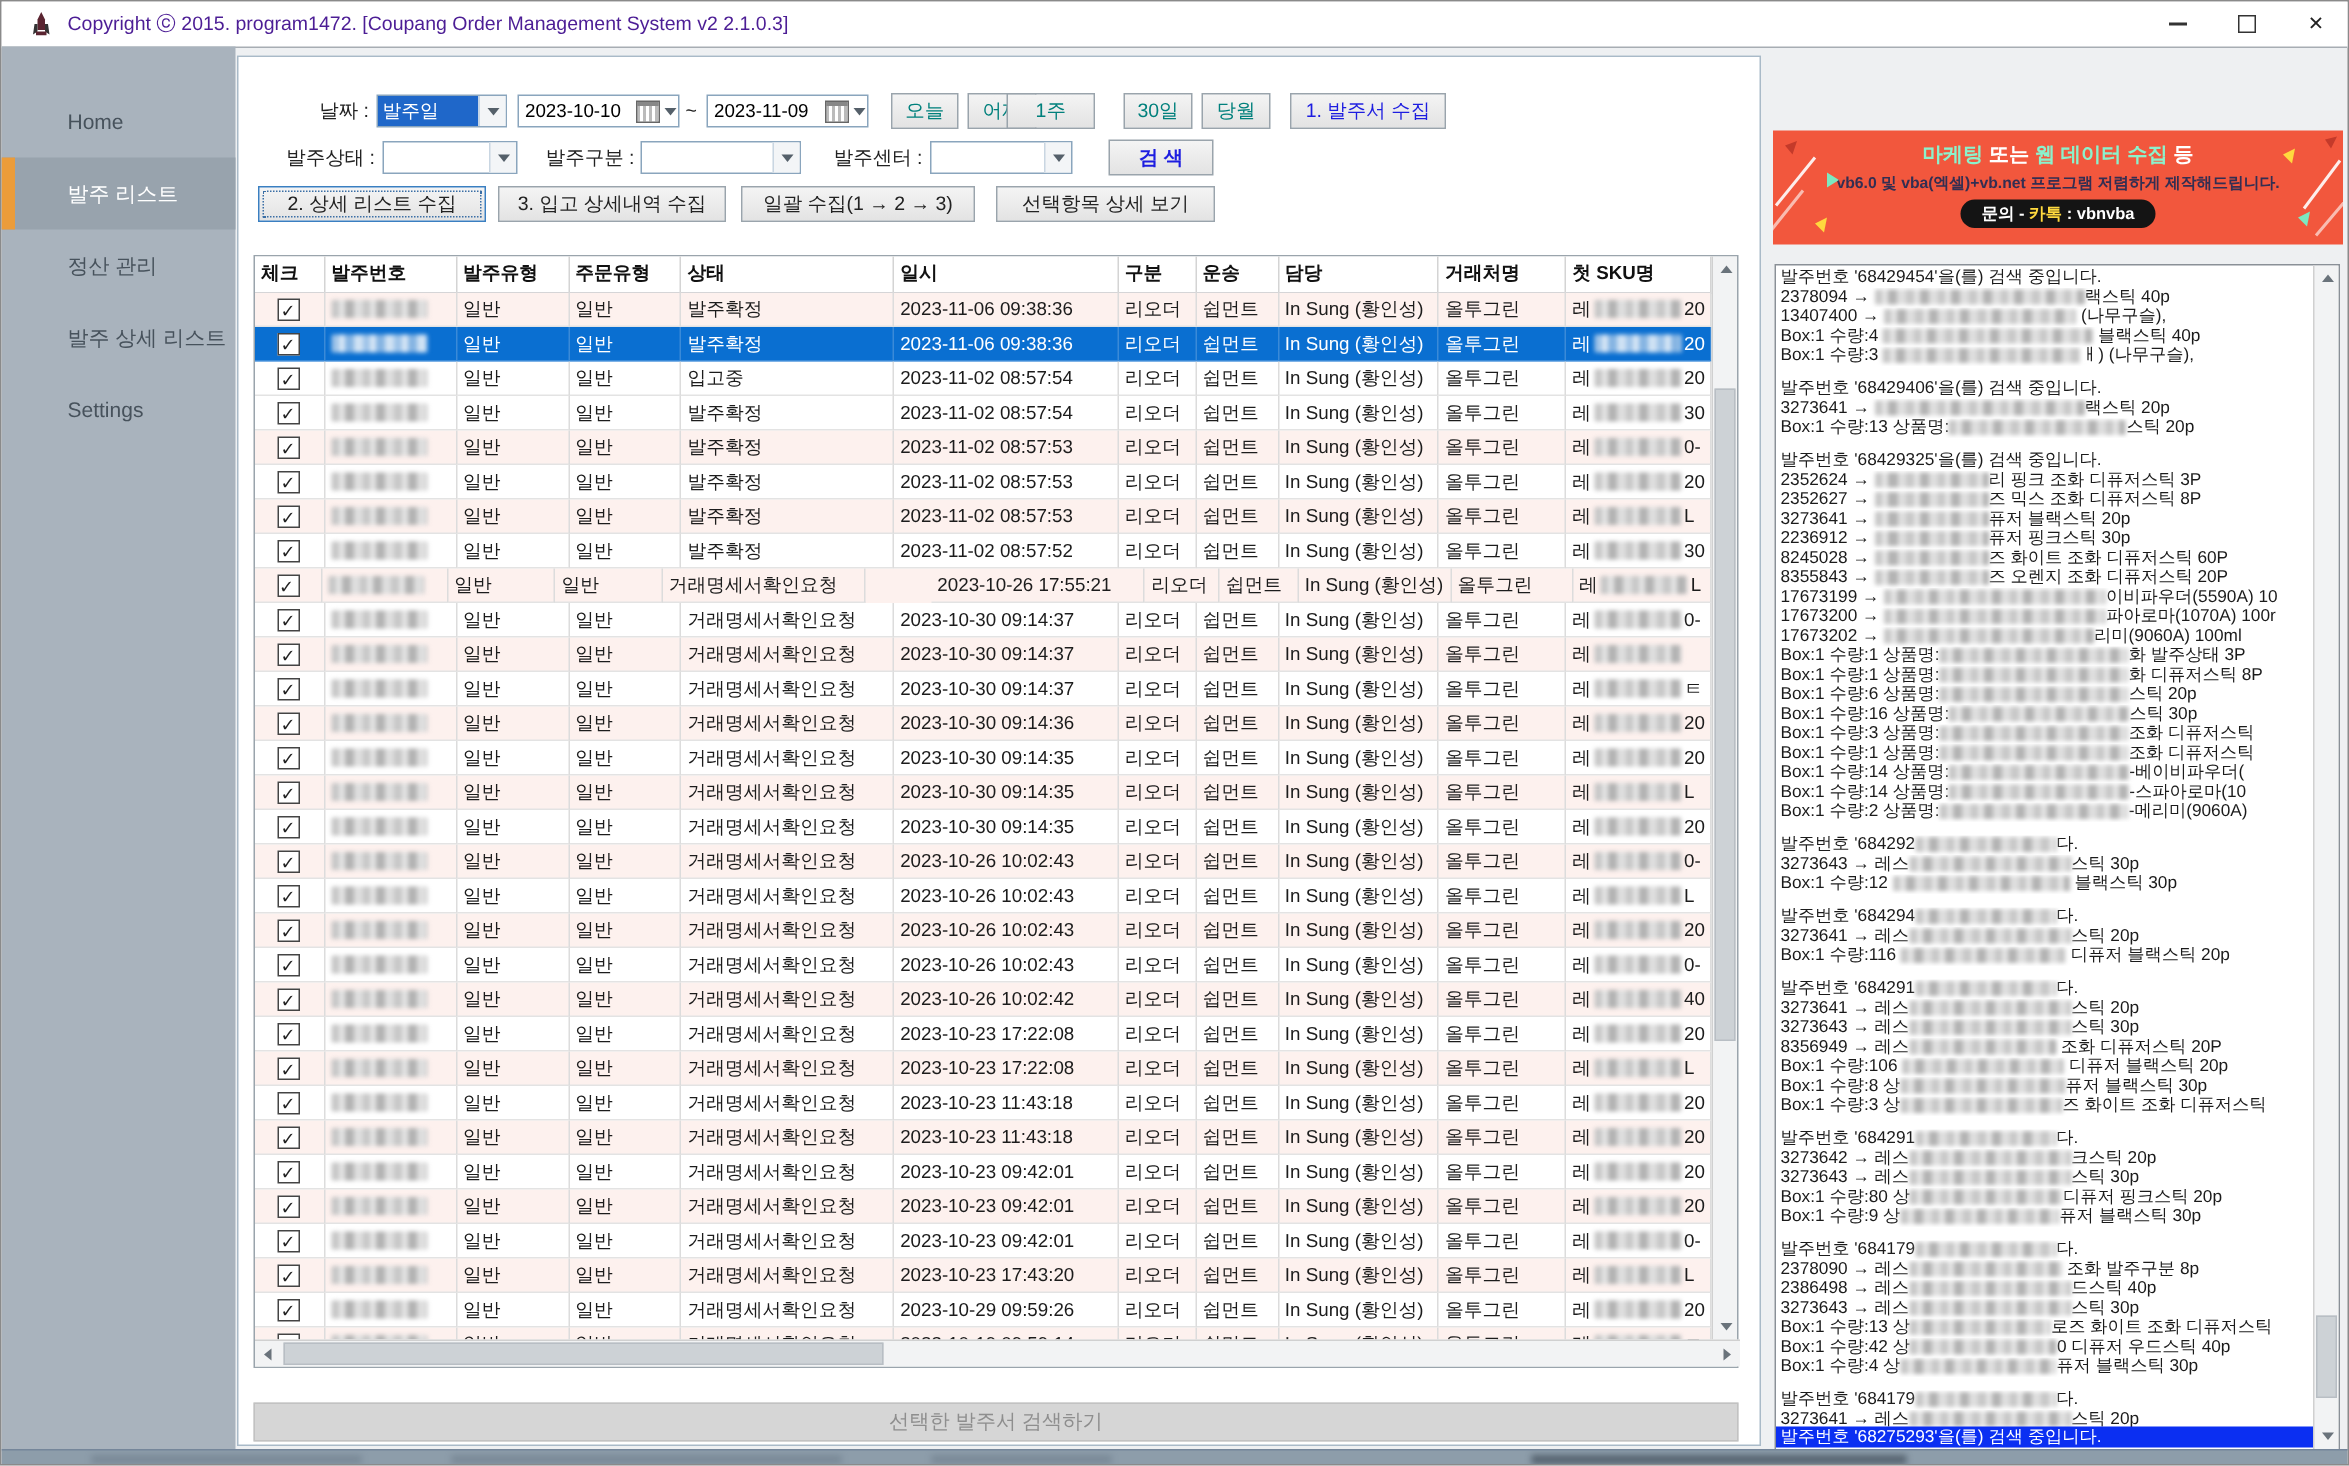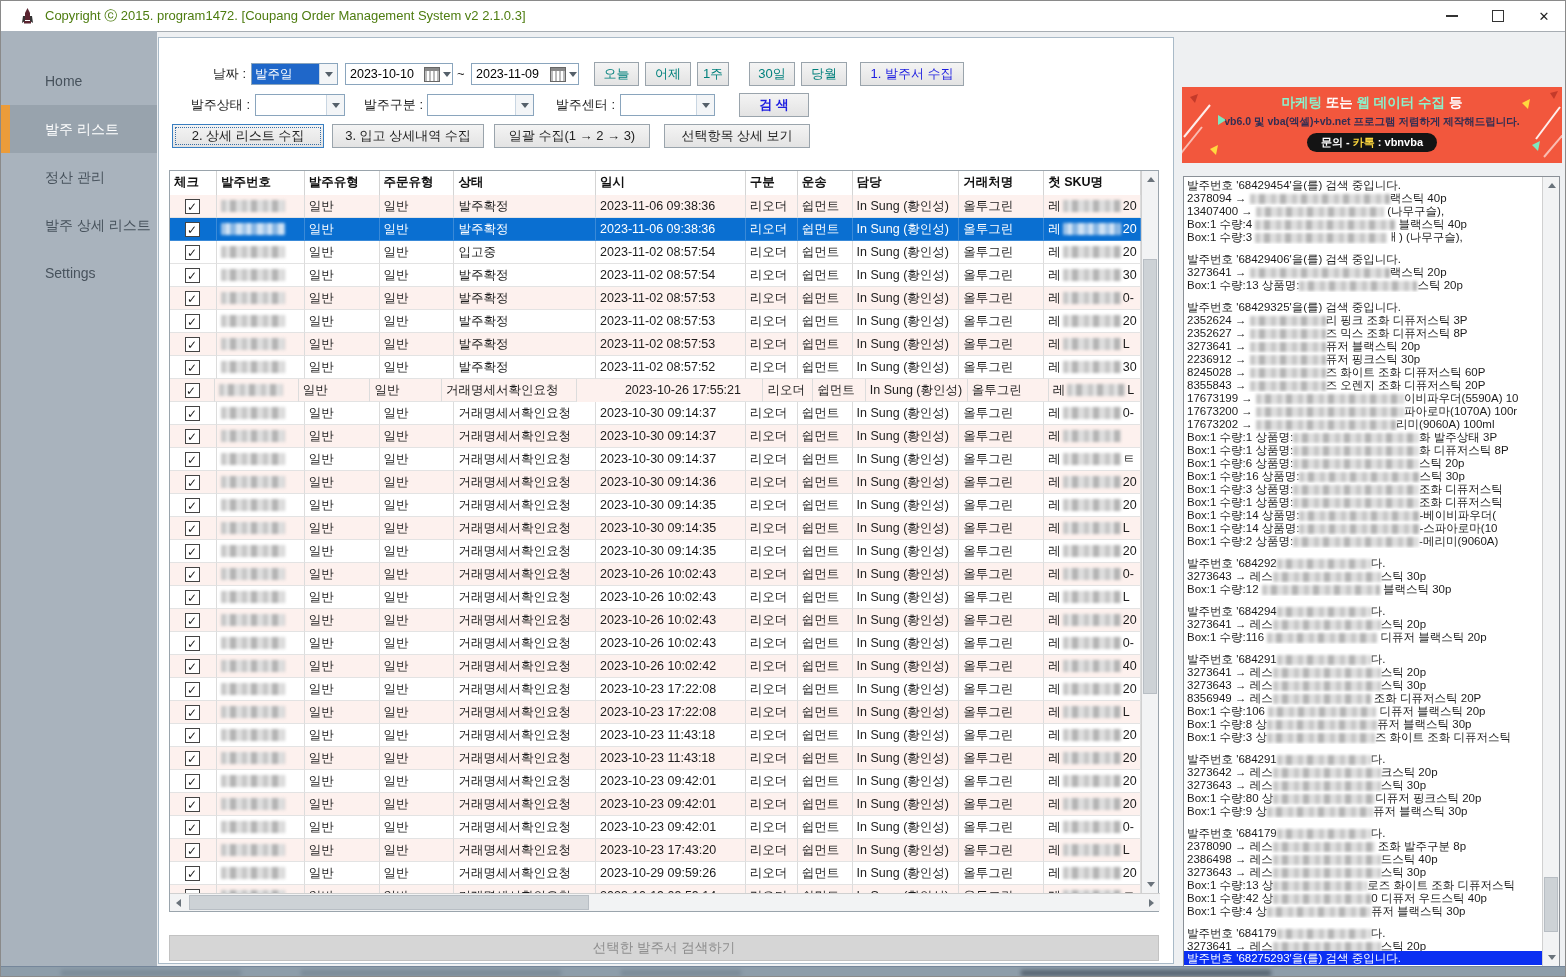--- a/index.html
+++ b/index.html
@@ -4,21 +4,21 @@
 <style>
   html,body{margin:0;padding:0;}
   body{
     position:relative;width:1566px;height:977px;overflow:hidden;
     background:#eef0f2;font-family:"Liberation Sans","DejaVu Sans",sans-serif;
     box-sizing:border-box;border:1px solid #8a8a8a;
   }
   
   .titlebar{position:absolute;left:0;top:0;width:1566px;height:30px;background:#ffffff;border-bottom:1px solid #a7adb3;display:flex;align-items:center;}
   .app-icon{width:17px;height:18px;margin:0 9px 0 18px;}
-  .title-text{font-size:13px;color:#4d7c0f;}
+  .title-text{font-size:13px;color:#4c1d95;}
   .win-controls{position:absolute;right:0;top:0;height:30px;display:flex;}
   .win-btn{width:46px;height:30px;display:flex;align-items:center;justify-content:center;font-size:13px;color:#222;cursor:default;}
   .glyph-min{display:inline-block;width:12px;height:0;border-bottom:2px solid #333;}
   .glyph-max{display:inline-block;width:10px;height:10px;border:1.5px solid #333;}
   
   .sidebar{position:absolute;left:0;top:30px;width:156px;height:937px;background:#a9b3bd;padding-top:26px;box-sizing:border-box;}
   .side-item{height:48px;line-height:48px;padding-left:44px;font-size:14px;color:#47525c;cursor:default;position:relative;}
   .side-item.active{background:#98a3ad;color:#ffffff;}
   .side-item.active::before{content:"";position:absolute;left:0;top:0;width:9px;height:48px;background:#eb9c3a;}
   
@@ -139,21 +139,21 @@
   <div class="datebox" style="left:312px;top:25px;width:108px;">
     <span class="val">2023-11-09</span>
     <span class="cal"></span>
     <span class="arr">
         <span class="tri-down"></span>
       </span>
   </div>
   <div id="quick-buttons">
       <div class="btn teal" style="left: 435px; top: 24px; width: 45px;">오늘</div>
       <div class="btn teal" style="left: 486px; top: 24px; width: 46px;">어제</div>
-      <div class="btn teal" style="left: 538px; top: 24px; width: 32px;">1주</div>
+      <div class="btn teal" style="left: 512px; top: 24px; width: 59px;">1주</div>
       <div class="btn teal" style="left: 590px; top: 24px; width: 46px;">30일</div>
       <div class="btn teal" style="left: 642px; top: 24px; width: 46px;">당월</div>
     </div>
   <div class="btn blue" style="left:701px;top:24px;width:104px;">1. 발주서 수집</div>
 
   <div class="flabel" style="left:25px;top:56px;width:66px;text-align:right;">발주상태 :</div>
   <div class="combo" style="left:96px;top:56px;width:90px;">
     <span class="val"></span>
       <span class="arrowbox">
         <span class="tri-down"></span>

